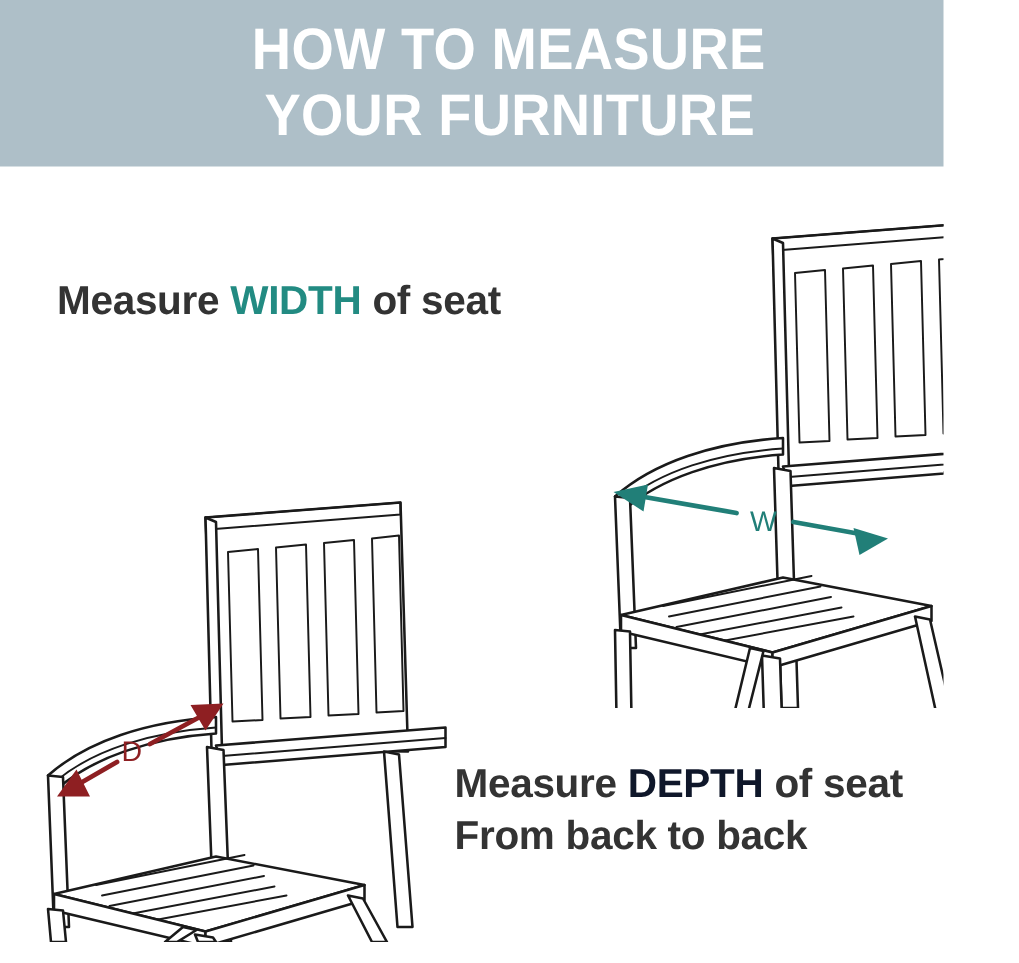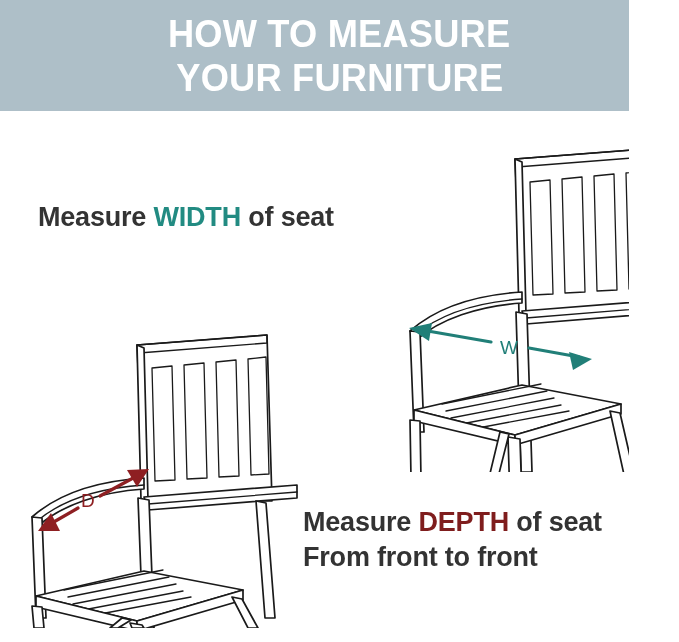--- a/index.html
+++ b/index.html
@@ -49,28 +49,28 @@
     color: #333333;
     font-family: "Liberation Sans", sans-serif;
     font-weight: bold;
     font-size: 27px;
     line-height: 35px;
     letter-spacing: -0.2px;
     white-space: nowrap;
   }
   .caption-width {
     left: 38px;
-    top: 200px;
+    top: 183px;
   }
   .caption-depth {
     left: 303px;
     top: 505px;
   }
   .kw-width { color: #228b82; }
-  .kw-depth { color: #7f1d1d; }
+  .kw-depth { color: #0f172a; }
 
   
   .chair {
     position: absolute;
   }
   .chair-width-svg { left: 396px; top: 132px; }
   .chair-depth-svg { left: 18px; top: 318px; }
   .ln-thin {
     fill: none;
     stroke: #1a1a1a;
@@ -123,21 +123,21 @@
     <div class="header-line">HOW TO MEASURE</div>
     <div class="header-line">YOUR FURNITURE</div>
   </div>
 
   <div class="caption caption-width">
     <div><span>Measure </span><span class="kw-width">WIDTH</span><span> of seat</span></div>
   </div>
 
   <div class="caption caption-depth">
     <div><span>Measure </span><span class="kw-depth">DEPTH</span><span> of seat</span></div>
-    <div>From front to front</div>
+    <div>From back to back</div>
   </div>
 
   <svg class="chair chair-width-svg" width="283" height="340" viewBox="0 0 283 340">
 
     <polygon class="fillw" points="119,27 249,17 254,183 126,182"></polygon>
     <polygon class="ln-thin" points="119,27 249,17 249,25 121,35" fill="#fff"></polygon>
 
     <polygon class="fillw-thin" points="134,50 154,48 157,162 137,163"></polygon>
     <polygon class="fillw-thin" points="166,47 186,45 189,160 169,161"></polygon>
     <polygon class="fillw-thin" points="198,44 218,42 221,158 201,159"></polygon>

